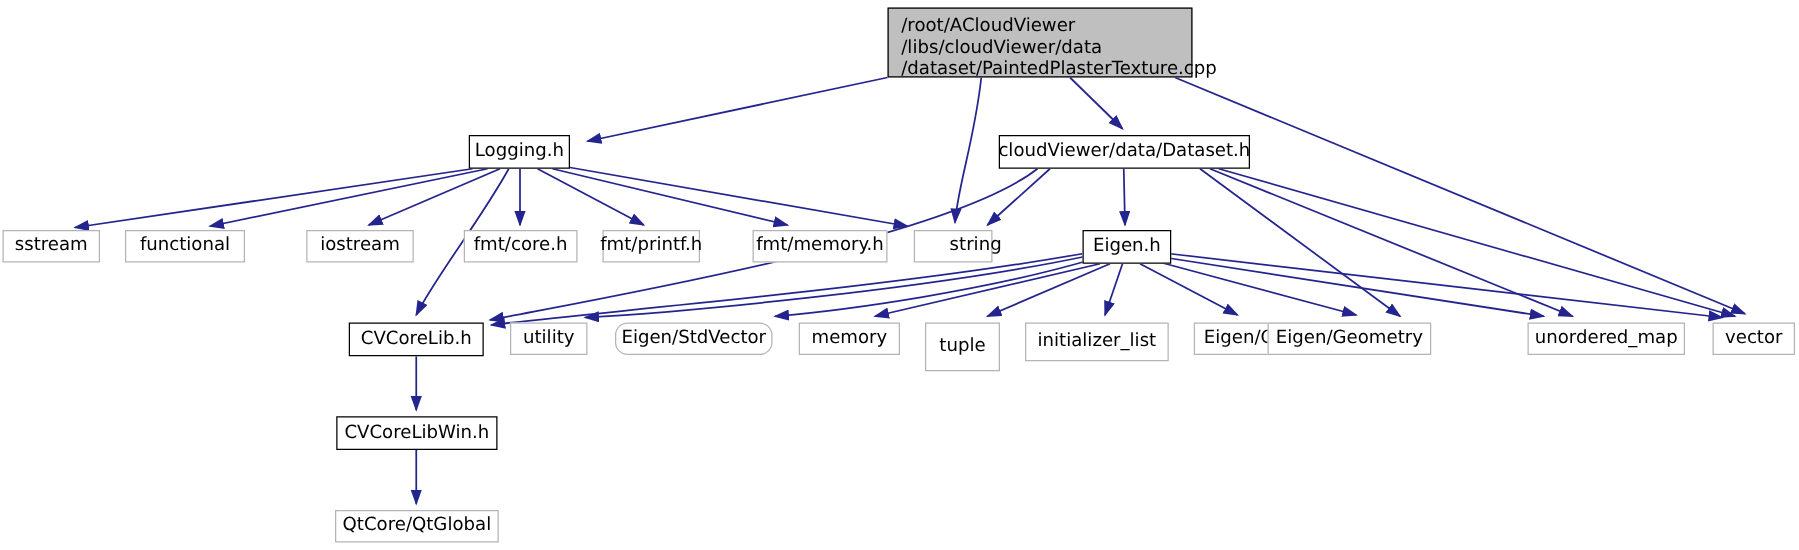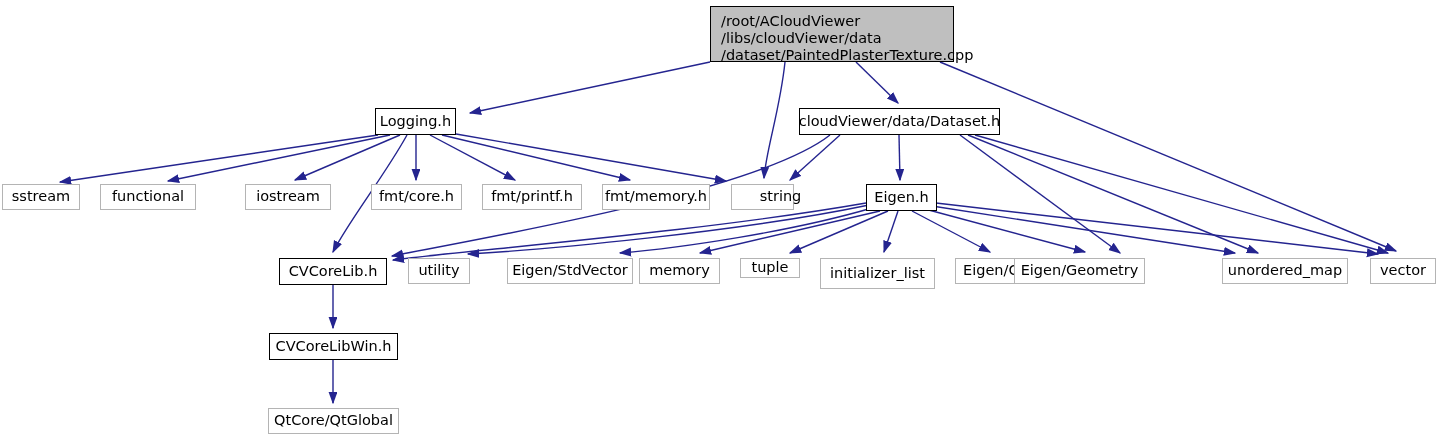--- a/index.html
+++ b/index.html
@@ -59,29 +59,29 @@
   <div id="node-layer">
       <div class="node root" style="left: 710px; top: 6px; width: 244px; height: 56px;">/root/ACloudViewer
 /libs/cloudViewer/data
 /dataset/PaintedPlasterTexture.cpp</div>
       <div class="node strong" style="left: 375px; top: 108px; width: 81px; height: 27px;">Logging.h</div>
       <div class="node strong" style="left: 799px; top: 108px; width: 201px; height: 27px;">cloudViewer/data/Dataset.h</div>
       <div class="node" style="left: 2px; top: 184px; width: 78px; height: 26px;">sstream</div>
       <div class="node" style="left: 100px; top: 184px; width: 96px; height: 26px;">functional</div>
       <div class="node" style="left: 213px; top: 184px; width: 86px; height: 26px; margin-left: 32px;">iostream</div>
       <div class="node" style="left: 371px; top: 184px; width: 91px; height: 26px;">fmt/core.h</div>
-      <div class="node" style="left: 482px; top: 184px; width: 100px; height: 26px;">fmt/printf.h</div>
+      <div class="node" style="left: 482px; top: 184px; width: 78px; height: 26px;">fmt/printf.h</div>
       <div class="node" style="left: 602px; top: 184px; width: 108px; height: 26px;">fmt/memory.h</div>
       <div class="node" style="left: 731px; top: 184px; width: 63px; height: 26px; padding-left: 36px;">string</div>
       <div class="node strong" style="left: 866px; top: 184px; width: 71px; height: 27px;">Eigen.h</div>
       <div class="node strong" style="left: 279px; top: 258px; width: 108px; height: 27px;">CVCoreLib.h</div>
       <div class="node" style="left: 408px; top: 258px; width: 62px; height: 26px;">utility</div>
-      <div class="node" style="left: 507px; top: 258px; width: 126px; height: 26px;">Eigen/StdVector</div>
+      <div class="node" style="left: 492px; top: 258px; width: 126px; height: 26px; border-radius: 10px;">Eigen/StdVector</div>
       <div class="node" style="left: 639px; top: 258px; width: 81px; height: 26px;">memory</div>
-      <div class="node" style="left: 740px; top: 258px; width: 60px; height: 20px; text-align: center;">tuple</div>
+      <div class="node" style="left: 740px; top: 258px; width: 60px; height: 39px; text-align: center;">tuple</div>
       <div class="node" style="left: 820px; top: 258px; width: 115px; height: 31px;">initializer_list</div>
       <div class="node" style="left: 955px; top: 258px; width: 95px; height: 26px;">Eigen/Core</div>
       <div class="node" style="left: 1014px; top: 258px; width: 131px; height: 26px;">Eigen/Geometry</div>
       <div class="node" style="left: 1222px; top: 258px; width: 126px; height: 26px;">unordered_map</div>
       <div class="node" style="left: 1370px; top: 258px; width: 66px; height: 26px;">vector</div>
       <div class="node strong" style="left: 269px; top: 333px; width: 129px; height: 27px; text-align: center;">CVCoreLibWin.h</div>
       <div class="node" style="left: 268px; top: 408px; width: 131px; height: 26px;">QtCore/QtGlobal</div>
     </div>
 </div>
 

